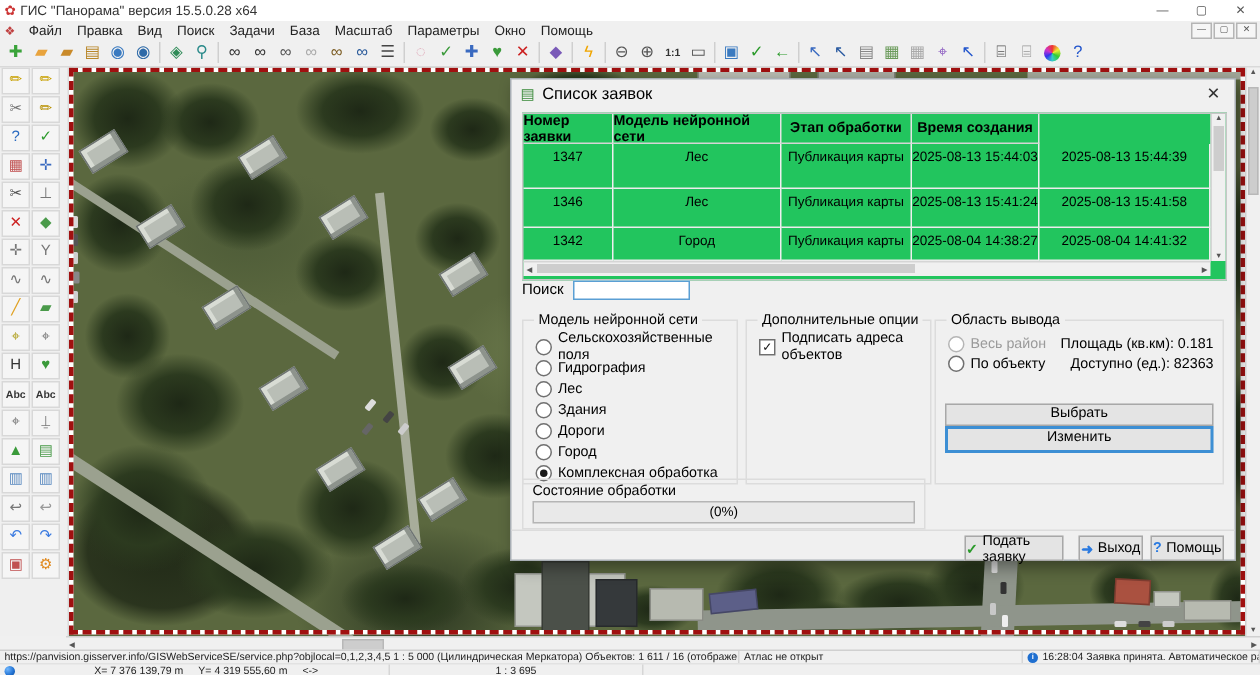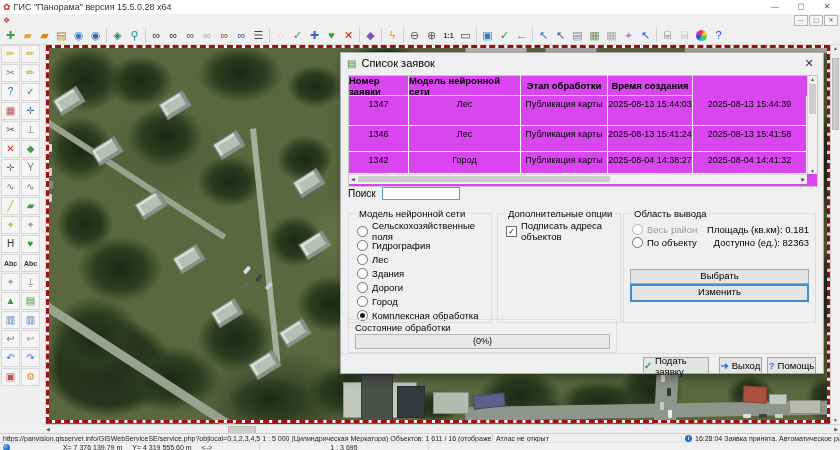--- a/index.html
+++ b/index.html
@@ -86,21 +86,21 @@
   .coords{flex:0 0 235px;justify-content:center;gap:10px}
   .scaleval{flex:0 0 160px;justify-content:center}
   
   .dialog{position:absolute;left:340px;top:52px;width:482px;height:320px;background:#f0f0f0;
     border:1px solid #a8aeb4;box-shadow:3px 4px 10px rgba(0,0,0,.4);z-index:20;font-size:10px;color:#000}
   .dlg-title{height:20px;display:flex;align-items:center;font-size:11px;padding-left:6px}
   .dlg-title .dicon{color:#3a8a3a;font-size:10px;margin-right:5px}
   .dlg-close{margin-left:auto;width:28px;text-align:center;font-size:11px;color:#333;line-height:20px}
   .dlg-body{position:absolute;top:20px;left:0;right:0;bottom:0}
   
-  .rtable{position:absolute;left:7px;top:2px;width:468px;height:110px;background:#d946ef;
+  .rtable{position:absolute;left:7px;top:2px;width:468px;height:110px;background:#22c55e;
     border:1px solid #c6c6c6;display:grid;grid-template-columns:60px 112px 87px 85px 1fr 10px;
     grid-template-rows:20px 30px 26px 22px 10px;font-size:9px}
   .th{font-weight:bold;display:flex;align-items:center;justify-content:center;
     border-bottom:1px solid #d5d5d5;border-right:1px solid #e4e4e4;font-size:9.5px}
   .td{display:flex;align-items:flex-start;justify-content:center;padding-top:3px;
     border-right:1px solid #efefef;border-bottom:1px solid #ececec}
   .tvscroll{position:relative;background:#f0f0f0;border-left:1px solid #d5d5d5;
     font-size:5px;color:#555;text-align:center}
   .tvscroll .thumb{position:absolute;top:8px;left:1px;right:1px;height:30px;background:#cdcdcd}
   .thscroll{position:relative;background:#f0f0f0;border-top:1px solid #d5d5d5;font-size:5px;color:#555}
@@ -159,20 +159,21 @@
   <span>ГИС "Панорама" версия 15.5.0.28 x64</span>
   <div class="win-controls">
     <div>—</div>
     <div>▢</div>
     <div>✕</div>
   </div>
 </div>
 
 <div class="menubar">
   <span class="mdi-ico">❖</span>
+  <span id="menu-items"><span class="menu-item">Файл</span><span class="menu-item">Правка</span><span class="menu-item">Вид</span><span class="menu-item">Поиск</span><span class="menu-item">Задачи</span><span class="menu-item">База</span><span class="menu-item">Масштаб</span><span class="menu-item">Параметры</span><span class="menu-item">Окно</span><span class="menu-item">Помощь</span></span>
   <div class="mdi-controls">
     <div>—</div>
     <div>▢</div>
     <div>✕</div>
   </div>
 </div>
 
 <div class="toolbar" id="top-toolbar">
     <div class="tbtn">
       <span style="color: rgb(58, 163, 58);">✚</span>

